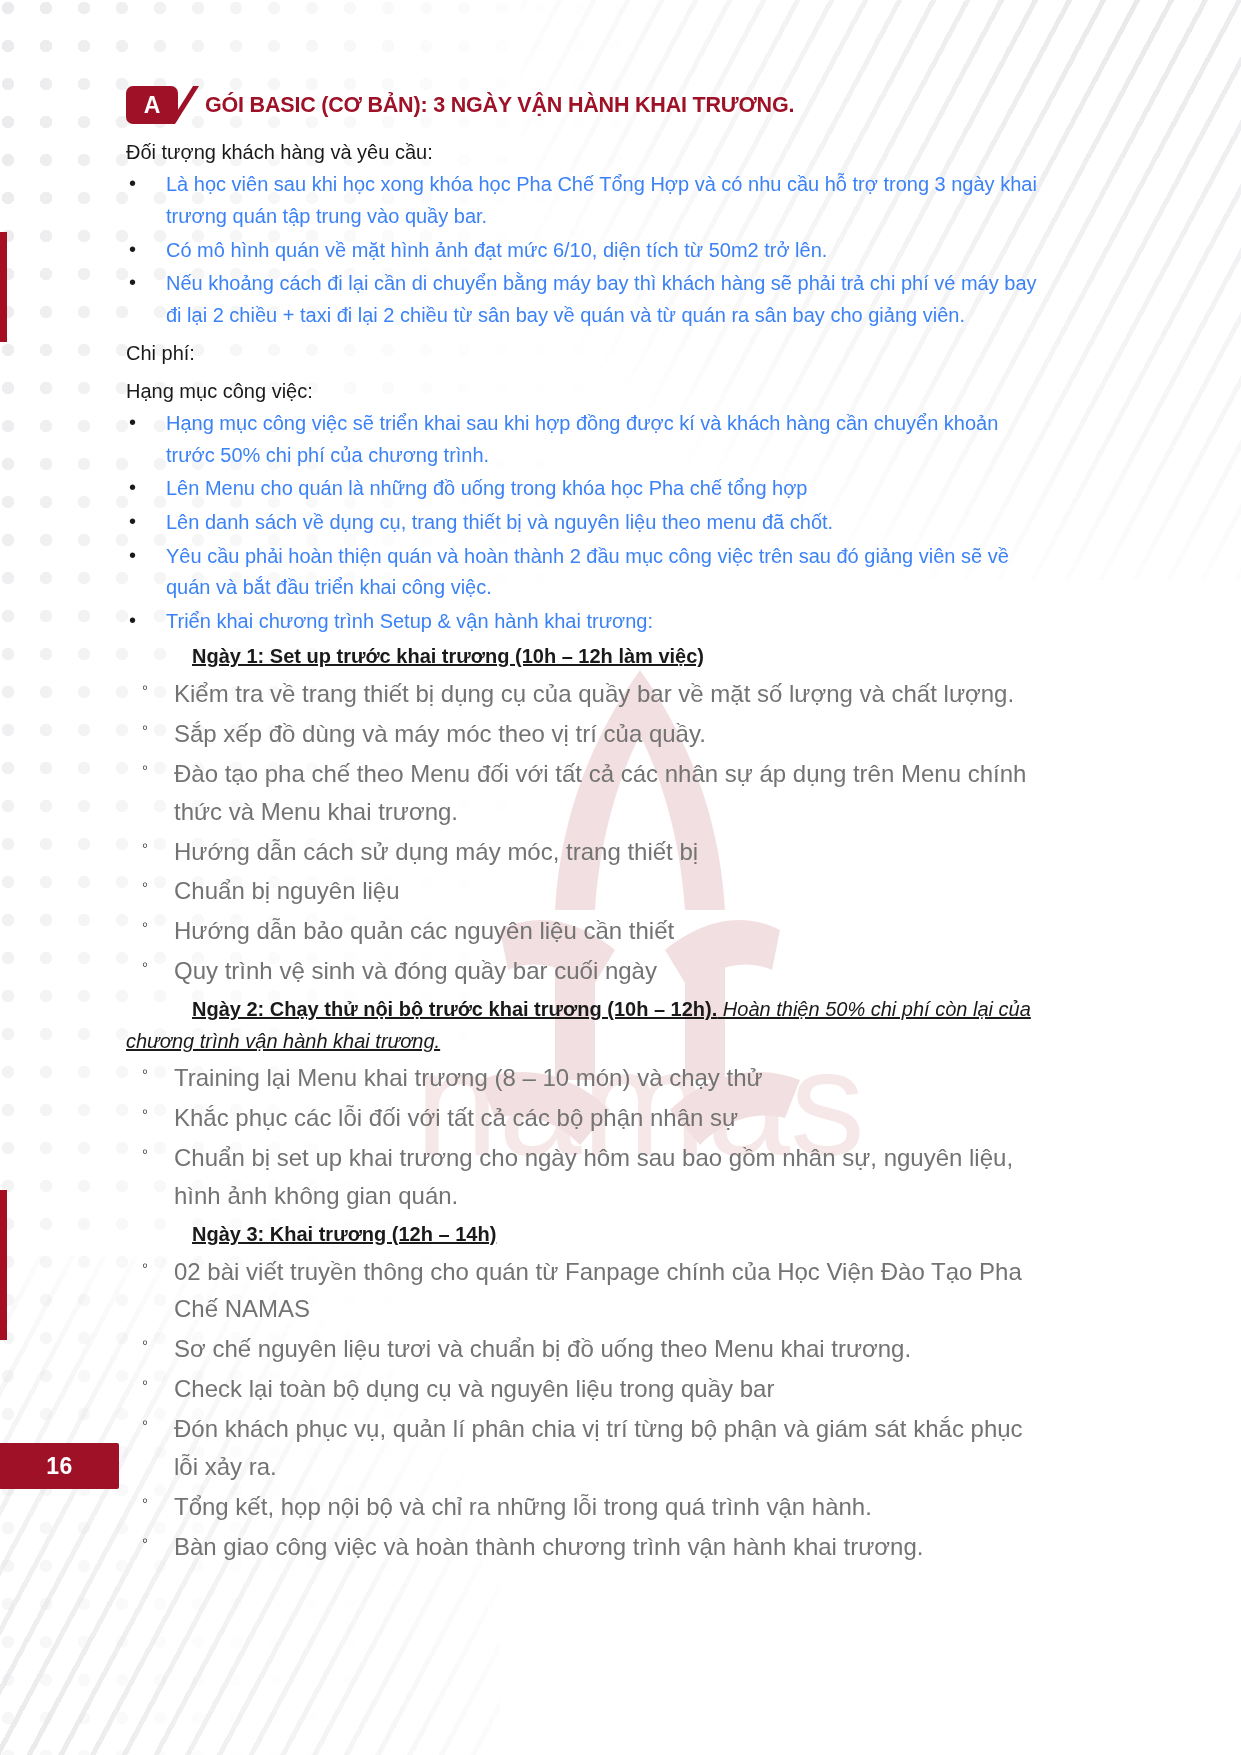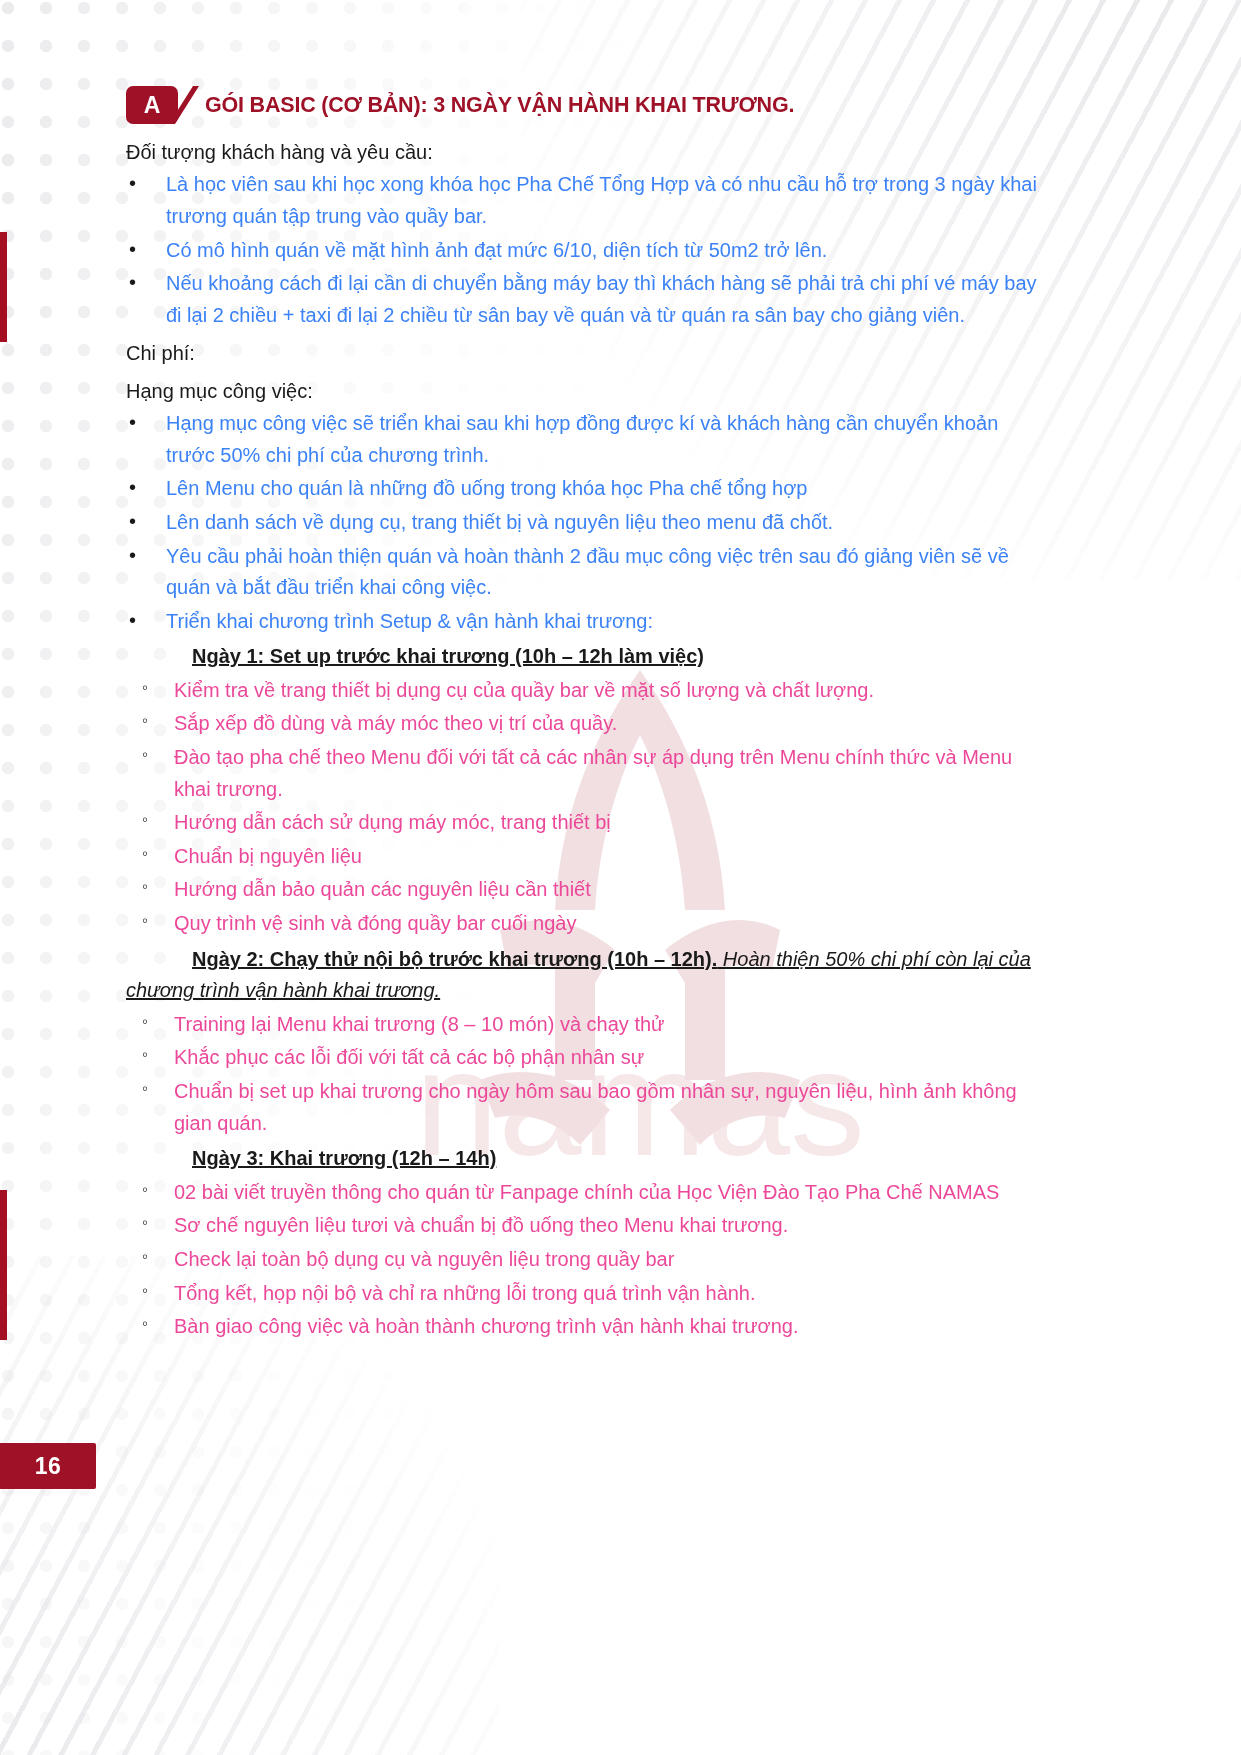--- a/index.html
+++ b/index.html
@@ -81,21 +81,21 @@
     width: 7px;
     background: #a41022;
   }
   .edge-accent.top { top: 232px; height: 110px; }
   .edge-accent.mid { top: 1190px; height: 150px; }
 
   .page-number {
     position: absolute;
     left: 0;
     top: 1443px;
-    width: 96px;
+    width: 119px;
     height: 46px;
     background: #9e1127;
     color: #ffffff;
     font-size: 23px;
     font-weight: bold;
     letter-spacing: 0.5px;
     display: flex;
     align-items: center;
     justify-content: center;
     border-top-right-radius: 2px;
@@ -177,23 +177,23 @@
   }
 
   ul.lvl2 {
     list-style: none;
     margin: 0;
     padding: 0;
   }
   ul.lvl2 > li {
     position: relative;
     padding-left: 48px;
-    font-size: 20px;
+    font-size: 24px;
     line-height: 1.58;
-    color: #ec4899;
+    color: #737373;
     margin: 2px 0;
   }
   ul.lvl2 > li::before {
     content: "◦";
     position: absolute;
     left: 16px;
     top: 0px;
     font-size: 17px;
     color: #1a1a1a;
   }
@@ -302,18 +302,19 @@
   </div>
 
   <div class="day-block">
     <div class="day-title">
       <b>Ngày 3: Khai trương (12h – 14h)</b><i></i>
     </div>
     <ul class="lvl2 indent-1">
       <li>02 bài viết truyền thông cho quán từ Fanpage chính của Học Viện Đào Tạo Pha Chế NAMAS</li>
       <li>Sơ chế nguyên liệu tươi và chuẩn bị đồ uống theo Menu khai trương.</li>
       <li>Check lại toàn bộ dụng cụ và nguyên liệu trong quầy bar</li>
+      <li>Đón khách phục vụ, quản lí phân chia vị trí từng bộ phận và giám sát khắc phục lỗi xảy ra.</li>
       <li>Tổng kết, họp nội bộ và chỉ ra những lỗi trong quá trình vận hành.</li>
       <li>Bàn giao công việc và hoàn thành chương trình vận hành khai trương.</li>
     </ul>
   </div>
 
 </div>
 
 </body></html>

